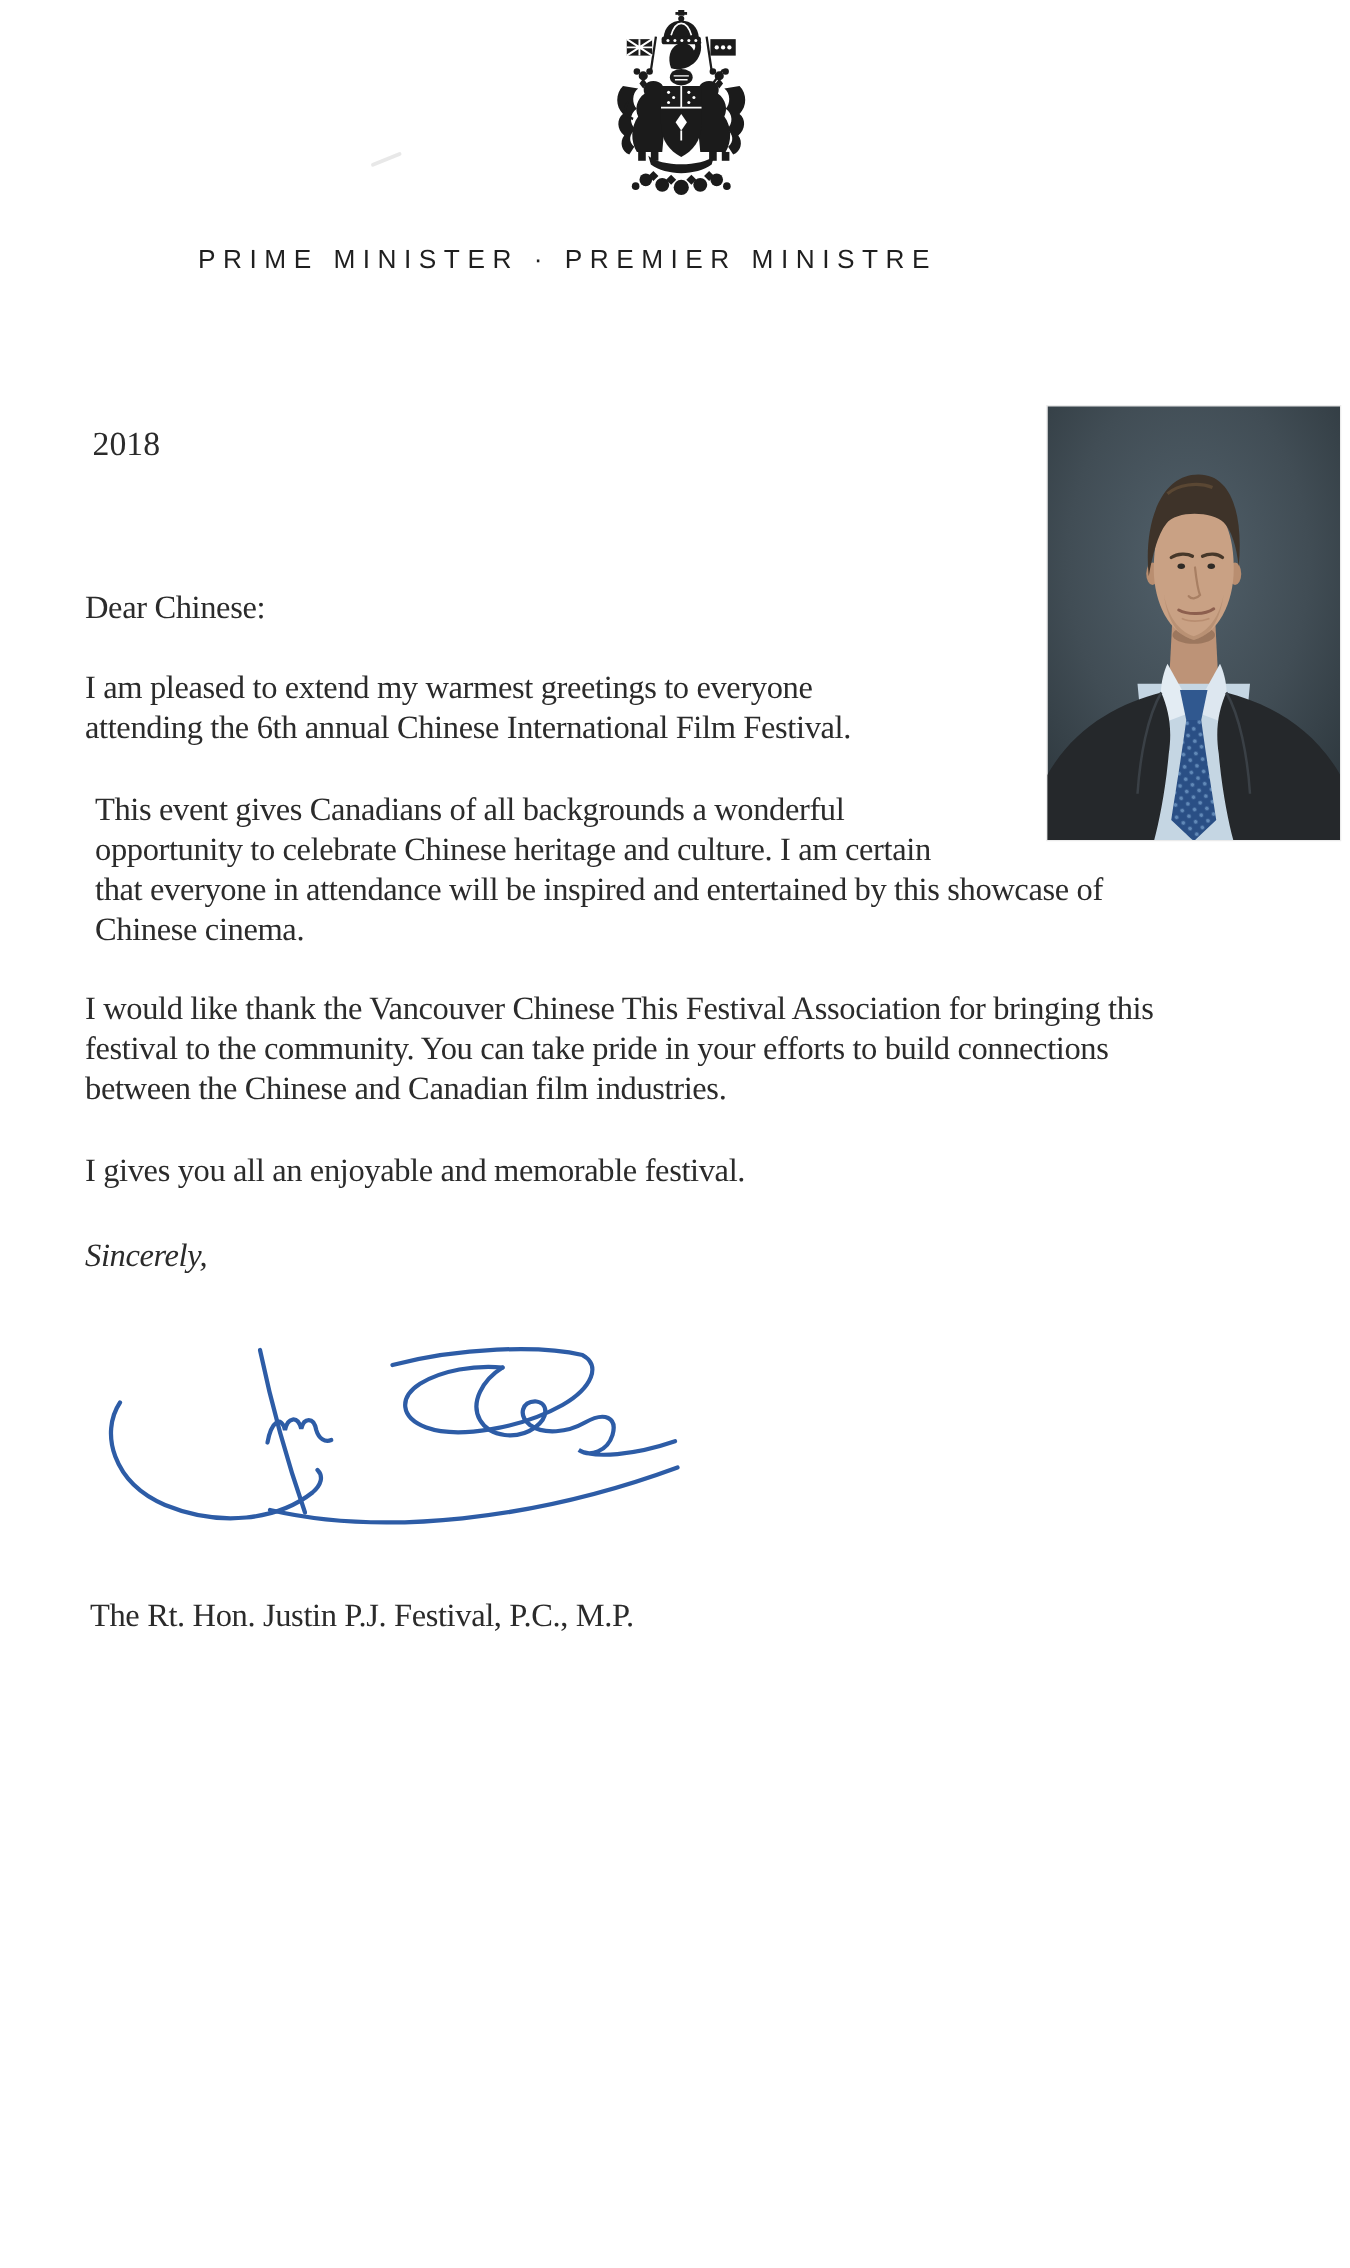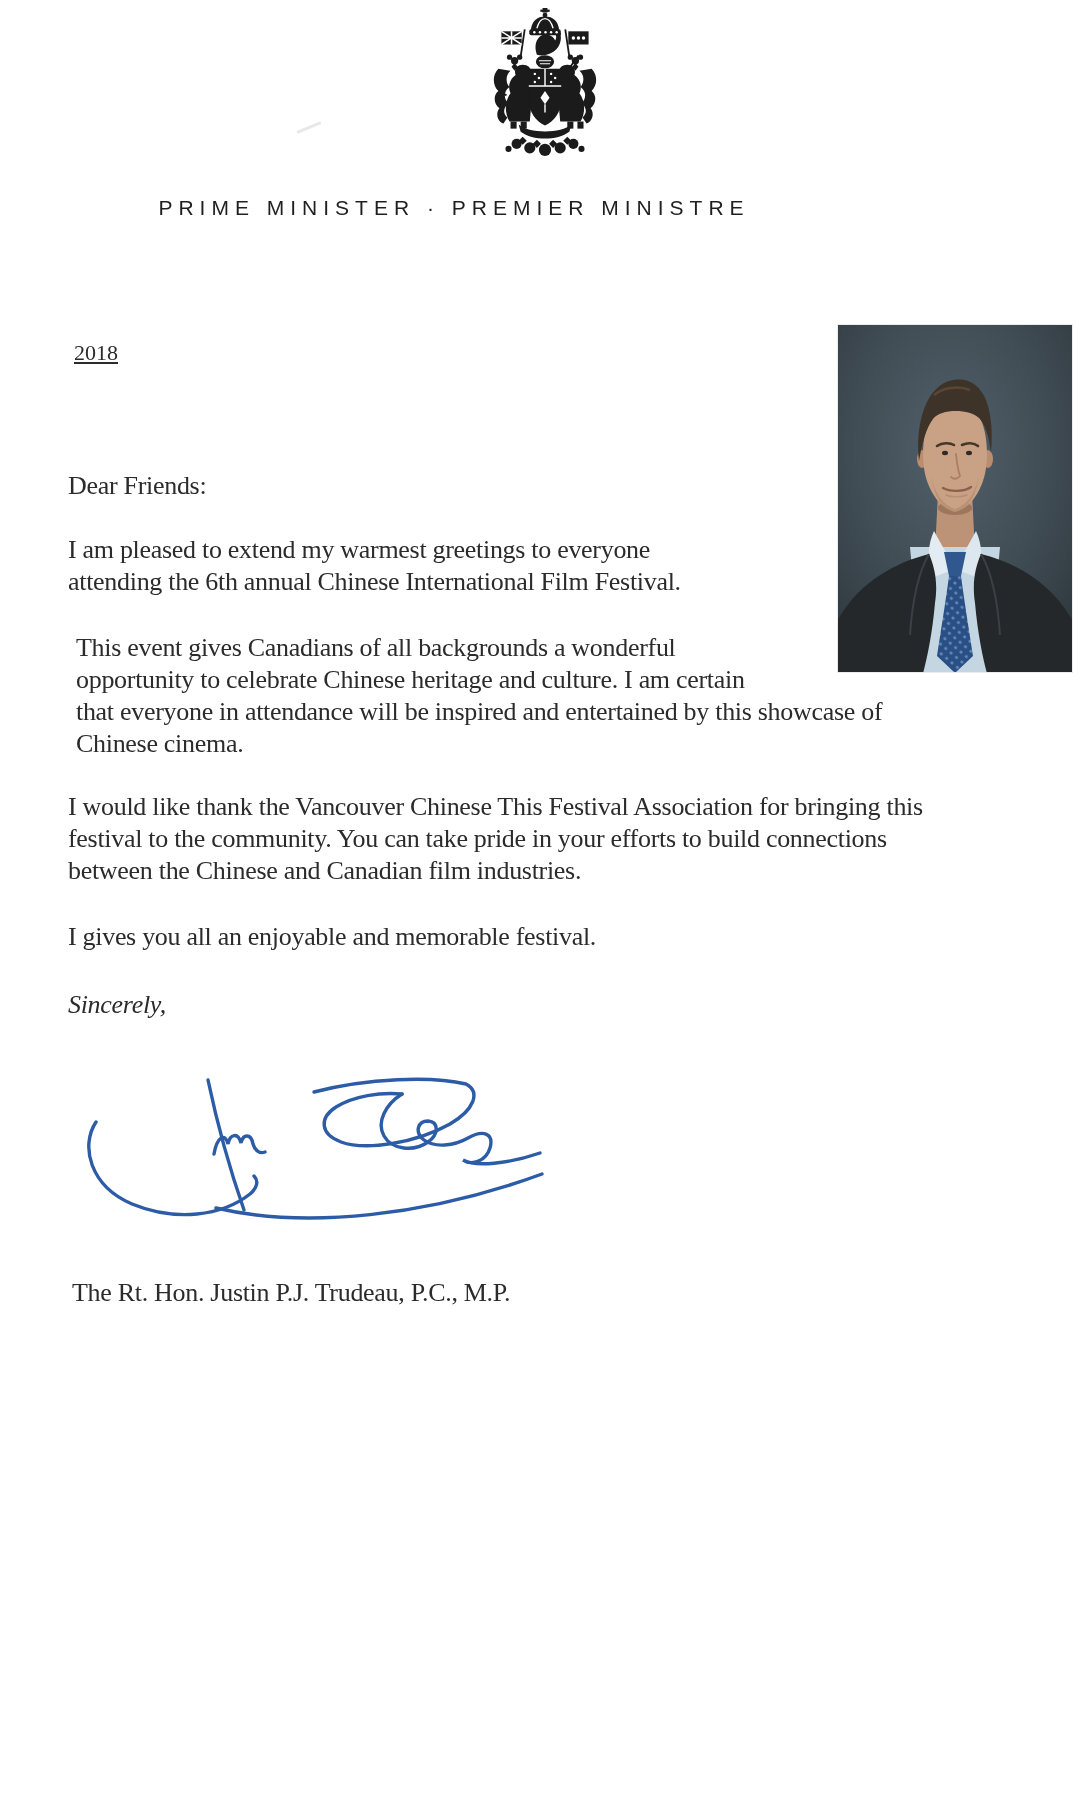--- a/index.html
+++ b/index.html
@@ -7,21 +7,21 @@
         font-family:"Liberation Serif","DejaVu Serif",serif;color:#2b2b2b;}
   .abs{position:absolute;}
   .letterhead{left:0;top:196px;width:880px;text-align:center;
       font-family:"Liberation Sans","DejaVu Sans",sans-serif;
       font-size:21px;font-weight:500;letter-spacing:6px;color:#1f1f1f;
       padding-left:28px;box-sizing:border-box;white-space:nowrap;}
   .emblem{left:484px;top:8px;width:122px;height:148px;}
   .smudge{left:296px;top:126px;width:26px;height:3px;background:#d9d9d9;
       transform:rotate(-22deg);opacity:.6;border-radius:2px;}
   .bodytext{font-size:26px;line-height:32px;letter-spacing:-0.3px;white-space:pre-line;width:960px;}
-  .date{left:74px;top:340px;font-size:22px;text-decoration:underline;}
+  .date{left:74px;top:340px;font-size:27px;}
   .salutation{left:68px;top:470px;}
   .p1{left:68px;top:534px;}
   .p2{left:76px;top:632px;}
   .p3{left:68px;top:791px;}
   .p4{left:68px;top:921px;}
   .closing{left:68px;top:989px;font-style:italic;}
   .photo{left:838px;top:325px;width:234px;height:347px;box-shadow:0 0 0 1px rgba(0,0,0,0.08);}
   .photo svg{display:block;}
   .signature{left:56px;top:1032px;width:560px;height:200px;}
   .sigblock{left:72px;top:1276px;font-size:26px;line-height:33px;letter-spacing:-0.3px;}
@@ -173,21 +173,21 @@
 
       <path d="M118,129 C119,138 120,146 122,151 C119,154.5 115,154.5 113,152" stroke="#a87f63" stroke-width="1.8" fill="none" stroke-linecap="round"></path>
 
       <path d="M105,163 C112,167 126,167 133,162" stroke="#8d5f4e" stroke-width="2.4" fill="none" stroke-linecap="round"></path>
       <path d="M108,170 C113,172.5 123,172.5 129,170" stroke="#b08468" stroke-width="1.4" fill="none" stroke-linecap="round" opacity="0.7"></path>
 
       <path d="M93,150 C96,168 105,180 117,184 C129,180 138,168 141,150 C138,172 130,184 117,187 C104,184 96,172 93,150 Z" fill="#9a7256" opacity="0.35"></path>
     </svg>
   </div>
 
-  <div class="abs bodytext salutation">Dear Friends:</div>
+  <div class="abs bodytext salutation">Dear Chinese:</div>
 
   <div class="abs bodytext p1">I am pleased to extend my warmest greetings to everyone
 attending the 6th annual Chinese International Film Festival.</div>
   <div class="abs bodytext p2">This event gives Canadians of all backgrounds a wonderful
 opportunity to celebrate Chinese heritage and culture. I am certain
 that everyone in attendance will be inspired and entertained by this showcase of
 Chinese cinema.</div>
   <div class="abs bodytext p3">I would like thank the Vancouver Chinese This Festival Association for bringing this
 festival to the community. You can take pride in your efforts to build connections
 between the Chinese and Canadian film industries.</div>
@@ -202,16 +202,16 @@
         <path d="M160,176 C250,197 372,184 486,142"></path>
         <path d="M152,48 C160,86 172,132 188,178"></path>
         <path d="M158,122 C161,105 169,100 172,112 C174,102 182,100 185,111 C187,102 195,101 197,112 C199,119 204,122 209,120"></path>
         <path d="M258,60 C312,46 376,44 410,52 C425,60 418,78 394,92 C360,111 310,119 285,110 C264,102 263,86 280,75 C298,64 324,60 346,62"></path>
         <path d="M346,62 C330,72 320,90 328,104 C336,118 358,120 372,110 C383,102 383,90 372,89 C362,89 358,100 368,108 C379,116 398,114 412,106 C428,97 438,102 434,116 C430,129 416,134 407,128 C419,135 452,132 484,121"></path>
       </g>
     </svg>
   </div>
 
   <div class="abs sigblock">
-    <div>The Rt. Hon. Justin P.J. Trudeau, P.C., M.P.</div>
+    <div>The Rt. Hon. Justin P.J. Festival, P.C., M.P.</div>
   </div>
 
 </div>
 
 </body></html>

